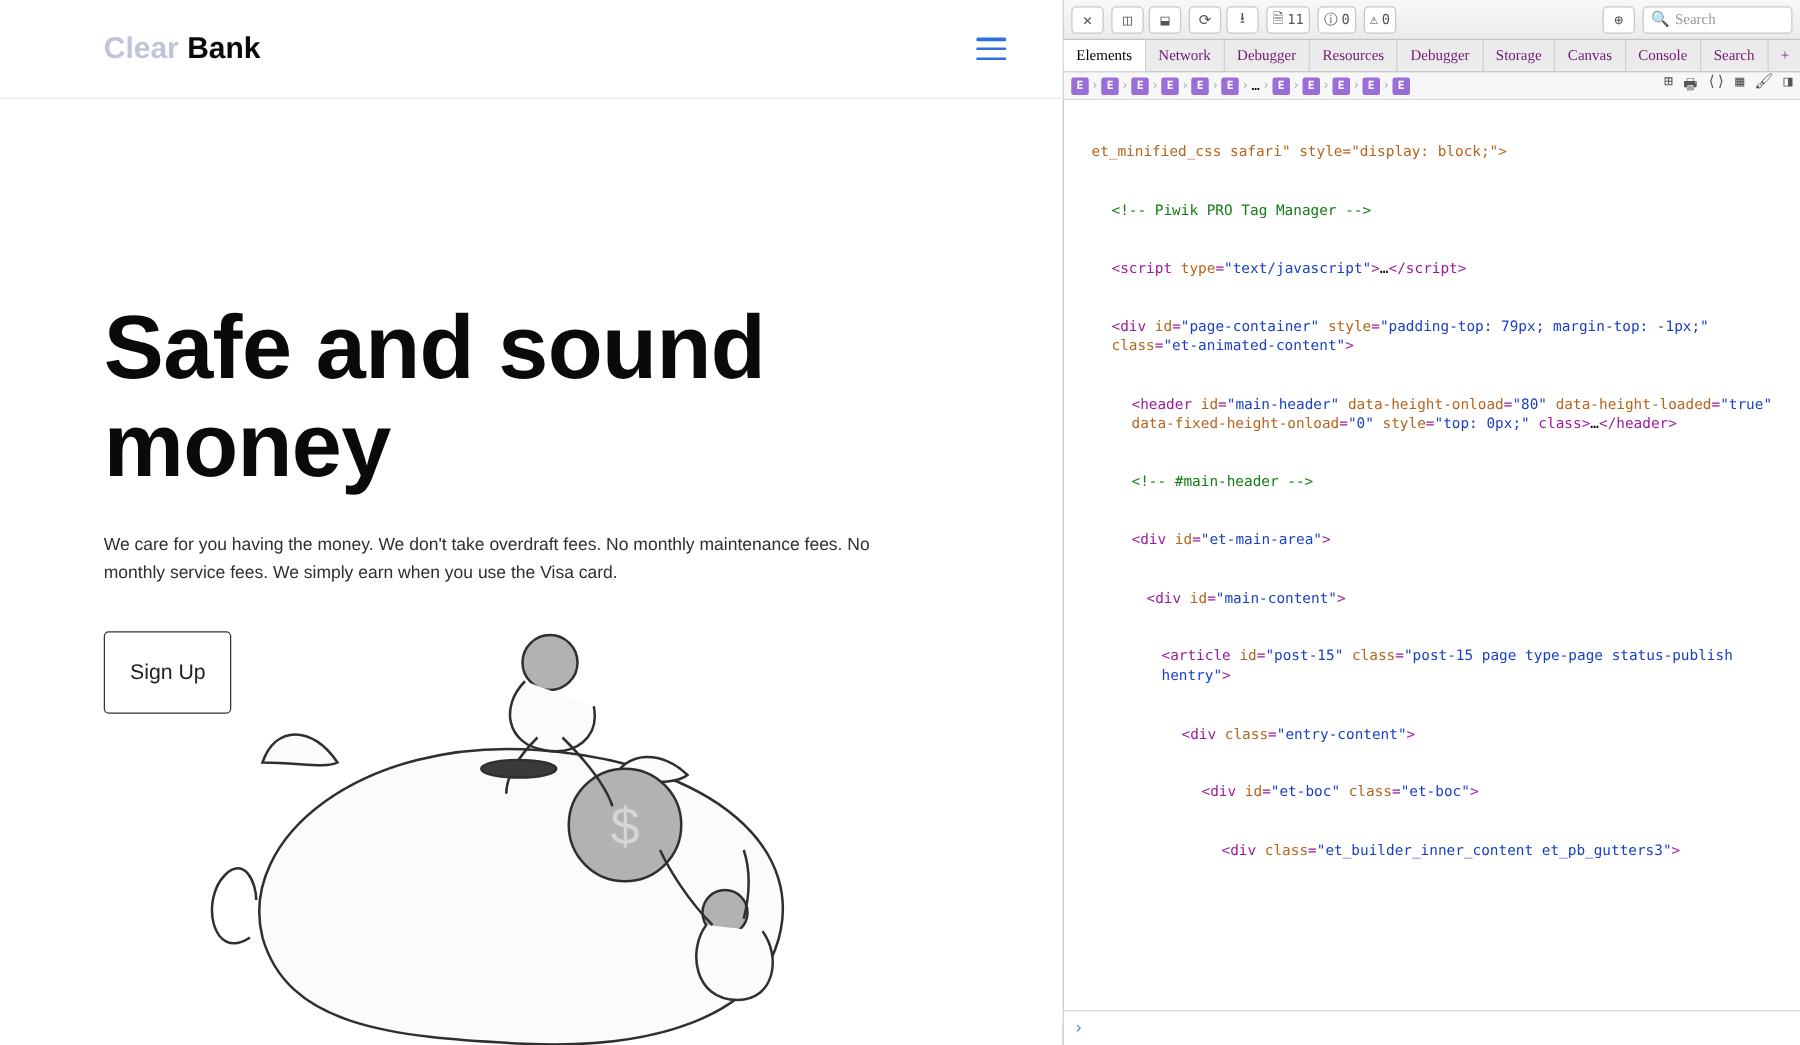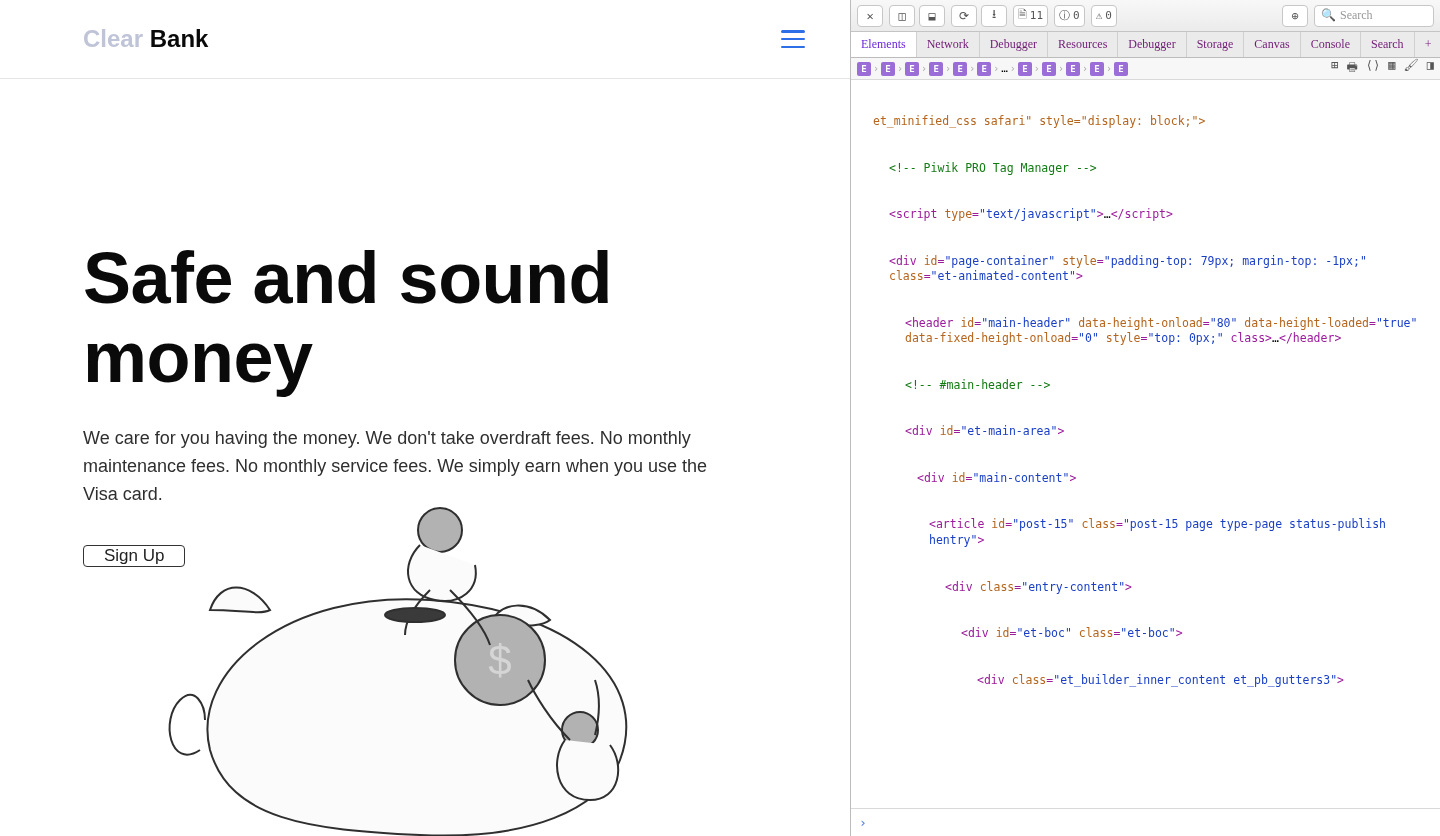--- a/index.html
+++ b/index.html
@@ -6,34 +6,34 @@
 body { font-family: -apple-system, BlinkMacSystemFont, "Segoe UI", Helvetica, Arial, sans-serif; width: 1440px; height: 836px; display: flex; overflow: hidden; }
 .left-pane { width: 850px; height: 820px; background: #fff; position: relative; }
 .site-header { height: 79px; border-bottom: 1px solid #e5e5e5; display: flex; align-items: center; justify-content: space-between; padding: 0 45px 0 83px; }
 .logo { font-size: 24px; font-weight: 700; }
 .logo .clear { color: #c0c4d9; font-weight: 700; }
 .logo .bank { color: #0a0a0a; }
 .hamburger { width: 24px; height: 18px; display: flex; flex-direction: column; justify-content: space-between; cursor: pointer; }
 .hamburger span { display: block; height: 2.5px; background: #2e6ee6; border-radius: 2px; }
 .hero { padding: 160px 80px 0 83px; }
 .hero h1 { font-size: 72px; font-weight: 800; color: #0a0a0a; letter-spacing: -0.5px; line-height: 1.1; }
-.hero p { font-size: 18px; color: #2f2f2f; margin-top: 28px; line-height: 1.55; max-width: 660px; }
-.signup-btn { display: inline-block; margin-top: 36px; padding: 0 20px; border: 1.5px solid #333; border-radius: 4px; font-size: 17px; color: #222; background: #fff; cursor: pointer; }
+.hero p { font-size: 14px; color: #2f2f2f; margin-top: 28px; line-height: 1.55; max-width: 660px; }
+.signup-btn { display: inline-block; margin-top: 36px; padding: 22px 20px; border: 1.5px solid #333; border-radius: 4px; font-size: 17px; color: #222; background: #fff; cursor: pointer; }
 .illustration { position: absolute; bottom: -30px; left: 150px; width: 560px; }
 
 
 .devtools { width: 590px; height: 836px; background: #f2f2f2; border-left: 1px solid #bcbcbc; display: flex; flex-direction: column; font-family: "SF Mono", Menlo, Consolas, monospace; font-size: 11px; }
 .dt-toolbar { height: 32px; background: linear-gradient(#f8f8f8,#ebebeb); border-bottom: 1px solid #c4c4c4; display: flex; align-items: center; padding: 0 6px; gap: 6px; }
 .tb-btn { width: 26px; height: 22px; border: 1px solid #c7c7c7; border-radius: 4px; background: #fff; display: flex; align-items: center; justify-content: center; color: #555; font-size: 12px; }
 .tb-group { display: flex; gap: 4px; }
 .tb-counter { display: flex; align-items: center; gap: 3px; font-size: 11px; color: #555; padding: 0 4px; height:22px; border:1px solid #c7c7c7; border-radius:4px; background:#fff;}
 .tb-search { flex:1; display:flex; align-items:center; gap:4px; height:22px; border:1px solid #c7c7c7; border-radius:4px; background:#fff; padding:0 6px; color:#999; font-family:-apple-system; font-size:12px; max-width:120px;}
 .dt-tabs { height: 26px; background: #ebebeb; border-bottom: 1px solid #bcbcbc; display: flex; align-items: stretch; font-family: -apple-system; font-size: 12px; }
 .dt-tab { padding: 0 10px; display: flex; align-items: center; color: #701a75; border-right: 1px solid #d0d0d0; cursor: pointer; }
-.dt-tab.active { background: #fff; color: #6d28d9; }
+.dt-tab.active { background: #fff; color: #000000; }
 .dt-tab.plus { border:none;}
 .dt-breadcrumb { height: 22px; background: #f7f7f7; border-bottom: 1px solid #d9d9d9; display: flex; align-items: center; padding: 0 6px; gap: 2px; }
 .bc-badge { width:14px; height:14px; background:#9a6dd7; color:#fff; font-size:9px; font-weight:700; border-radius:2px; display:flex; align-items:center; justify-content:center;}
 .bc-sep { color:#aaa; font-size:10px; }
 .bc-right { margin-left:auto; display:flex; gap:8px; color:#555;}
 .bc-icon { font-size:12px; cursor:pointer;}
 .dt-tree { flex:1; overflow:auto; background:#fff; padding: 3px 4px 3px 6px; line-height:1.35; font-size:11.5px; white-space: pre-wrap; word-break: break-word; }
 .dt-tree .line { display:block; }
 .ind1{padding-left:16px}.ind2{padding-left:32px}.ind3{padding-left:48px}.ind4{padding-left:60px}.ind5{padding-left:72px}.ind6{padding-left:88px}.ind7{padding-left:104px}.ind8{padding-left:120px}
 .tw{position:relative}

